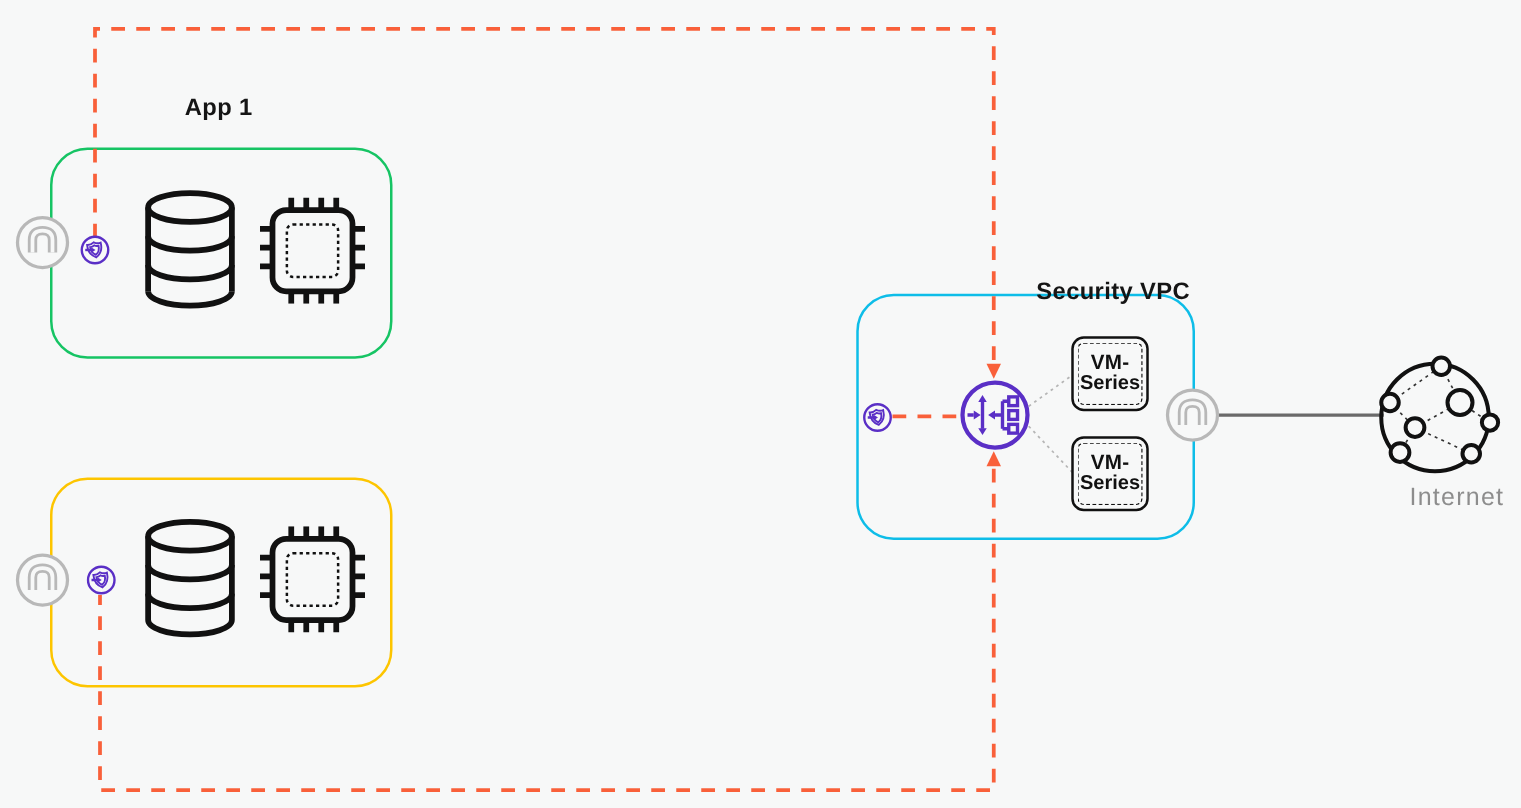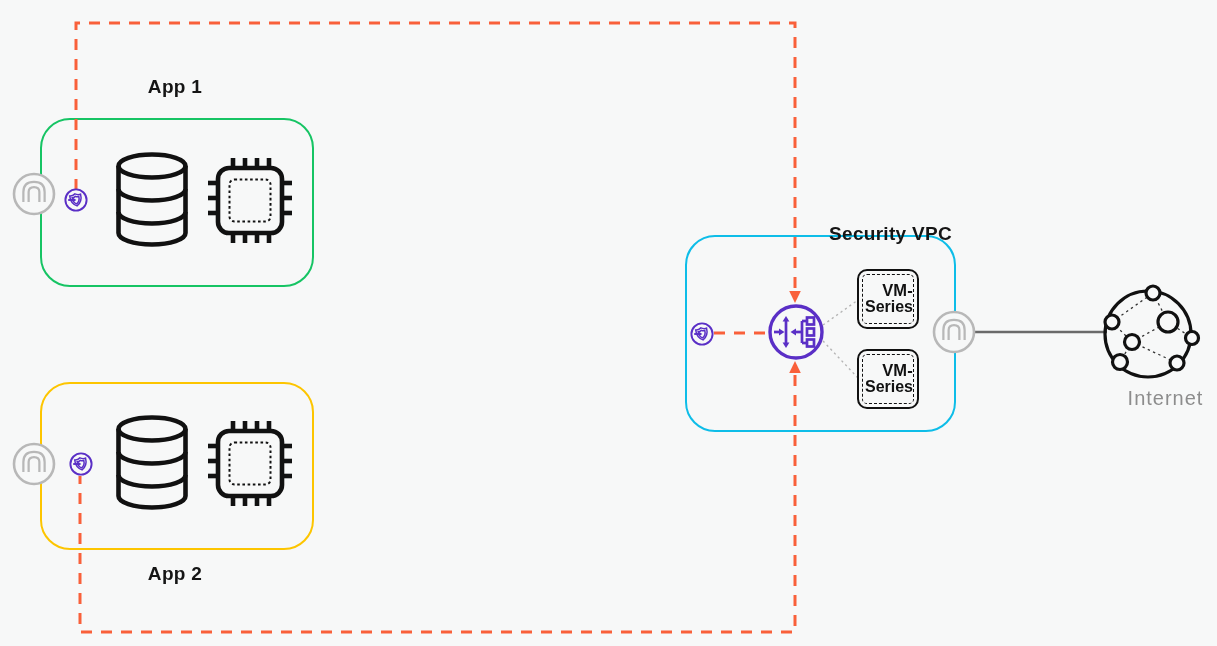--- a/index.html
+++ b/index.html
@@ -25,21 +25,21 @@
     position:absolute;left:1108px;top:387px;width:115px;text-align:center;
     font-size:20px;color:#8d8d8d;letter-spacing:1px;font-weight:400;
   }
   
   .vm-box{
     position:absolute;width:62px;height:60px;border:2.6px solid #111;
     border-radius:10px;background:#f7f8f8;box-sizing:border-box;
   }
   .vm-box .inner{
     position:absolute;inset:3px;border:1.6px dashed #111;border-radius:5px;
-    display:flex;flex-direction:column;align-items:flex-end;justify-content:center;
+    display:flex;flex-direction:column;align-items:center;justify-content:center;
     color:#111;line-height:1.05;
   }
   .vm-line1{font-size:16.5px;font-weight:700;letter-spacing:.2px;}
   .vm-line2{font-size:16px;font-weight:600;}
   .vm-box1{left:857px;top:269px;}
   .vm-box2{left:857px;top:349px;}
   svg{display:block;}
   .overlay{position:absolute;left:0;top:0;pointer-events:none;}
 </style>
 </head>
@@ -223,17 +223,16 @@
       <circle cx="14" cy="38" r="7"></circle>
       <circle cx="22" cy="78" r="7.5"></circle>
       <circle cx="79" cy="79" r="7"></circle>
       <circle cx="94" cy="54" r="6.5"></circle>
       <circle cx="70" cy="38" r="10"></circle>
       <circle cx="34" cy="58" r="7.5"></circle>
     </g>
   </svg>
 
   <div class="box-title app1-title">App 1</div>
-  <div class="box-title app2-title">App 2</div>
   <div class="box-title svpc-title">Security VPC</div>
   <div class="internet-title">Internet</div>
 
 </div>
 
 </body></html>

